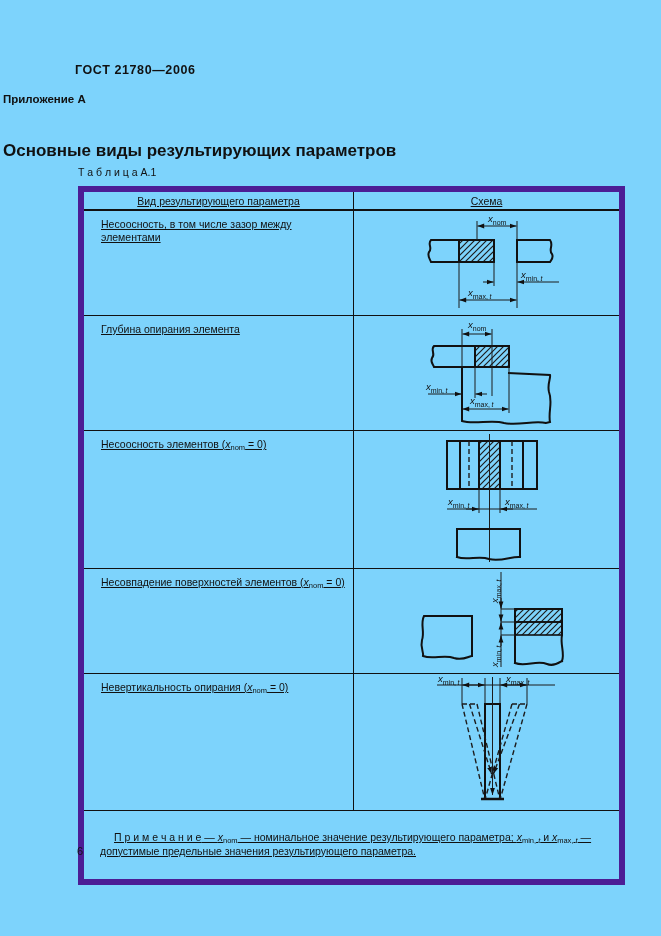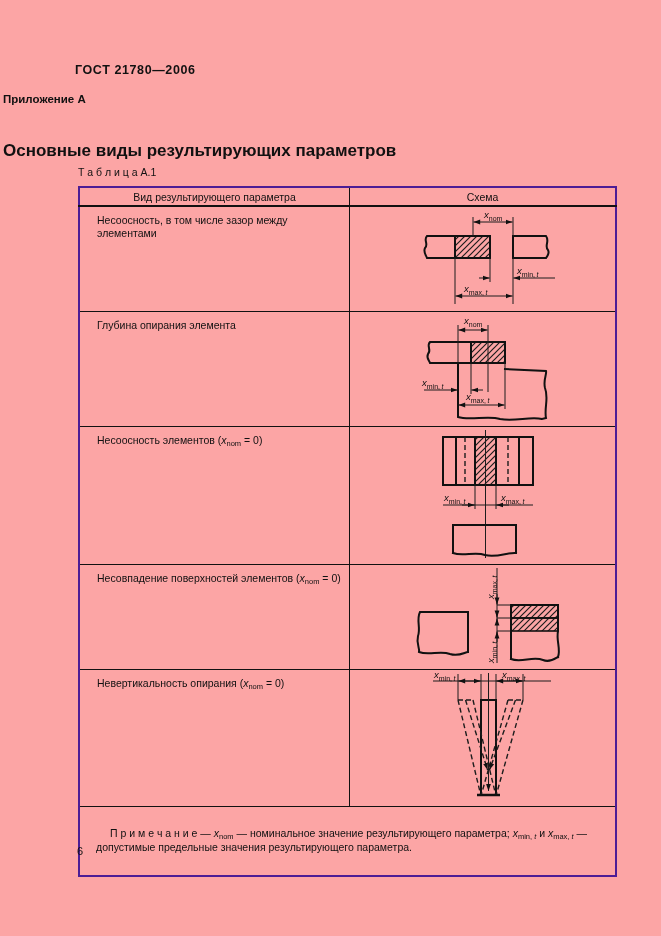--- a/index.html
+++ b/index.html
@@ -1,28 +1,28 @@
 <!DOCTYPE html>
 <html><head>
 <meta charset="utf-8">
 <style>
   html,body{margin:0;padding:0;background:#e8e8e8;}
   .page{
-    position:relative;width:661px;height:936px;background:#fca5a5;
+    position:relative;width:661px;height:936px;background:#7dd3fc;
     font-family:"Liberation Sans",sans-serif;color:#111;overflow:hidden;margin:0 auto;
   }
   .gost-code{position:absolute;left:75px;top:63px;font-weight:bold;font-size:12.5px;letter-spacing:.6px;}
   .center-line{position:absolute;left:3px;width:541px;text-align:left;font-weight:bold;}
   .appendix{top:93px;font-size:11.5px;}
   .appendix-kind{top:108px;font-size:11.5px;}
   .doc-title{top:141px;font-size:17px;}
   .tcaption{position:absolute;left:78px;top:166px;font-size:10.5px;}
   table.main{
     position:absolute;left:78px;top:186px;width:536px;border-collapse:collapse;
-    border:2px solid #4c1d95;table-layout:fixed;
+    border:6px solid #4c1d95;table-layout:fixed;text-decoration:underline;
   }
   table.main td{padding:0;vertical-align:top;}
   td.c1{width:269px;}
   td.c2{width:265px;border-left:1.2px solid #111;}
   tr.hdr td{height:17px;text-align:center;vertical-align:middle;font-size:10.5px;border-bottom:2.5px solid #111;}
   tr.body td{border-top:1px solid #111;}
   .param-text{display:block;padding:7px 8px 0 17px;font-size:10.5px;line-height:13px;}
   .param-text i{font-family:"Liberation Sans",sans-serif;}
   sub{font-size:7.5px;vertical-align:-2px;line-height:0;}
   td.note-cell{border-top:1px solid #111;}

